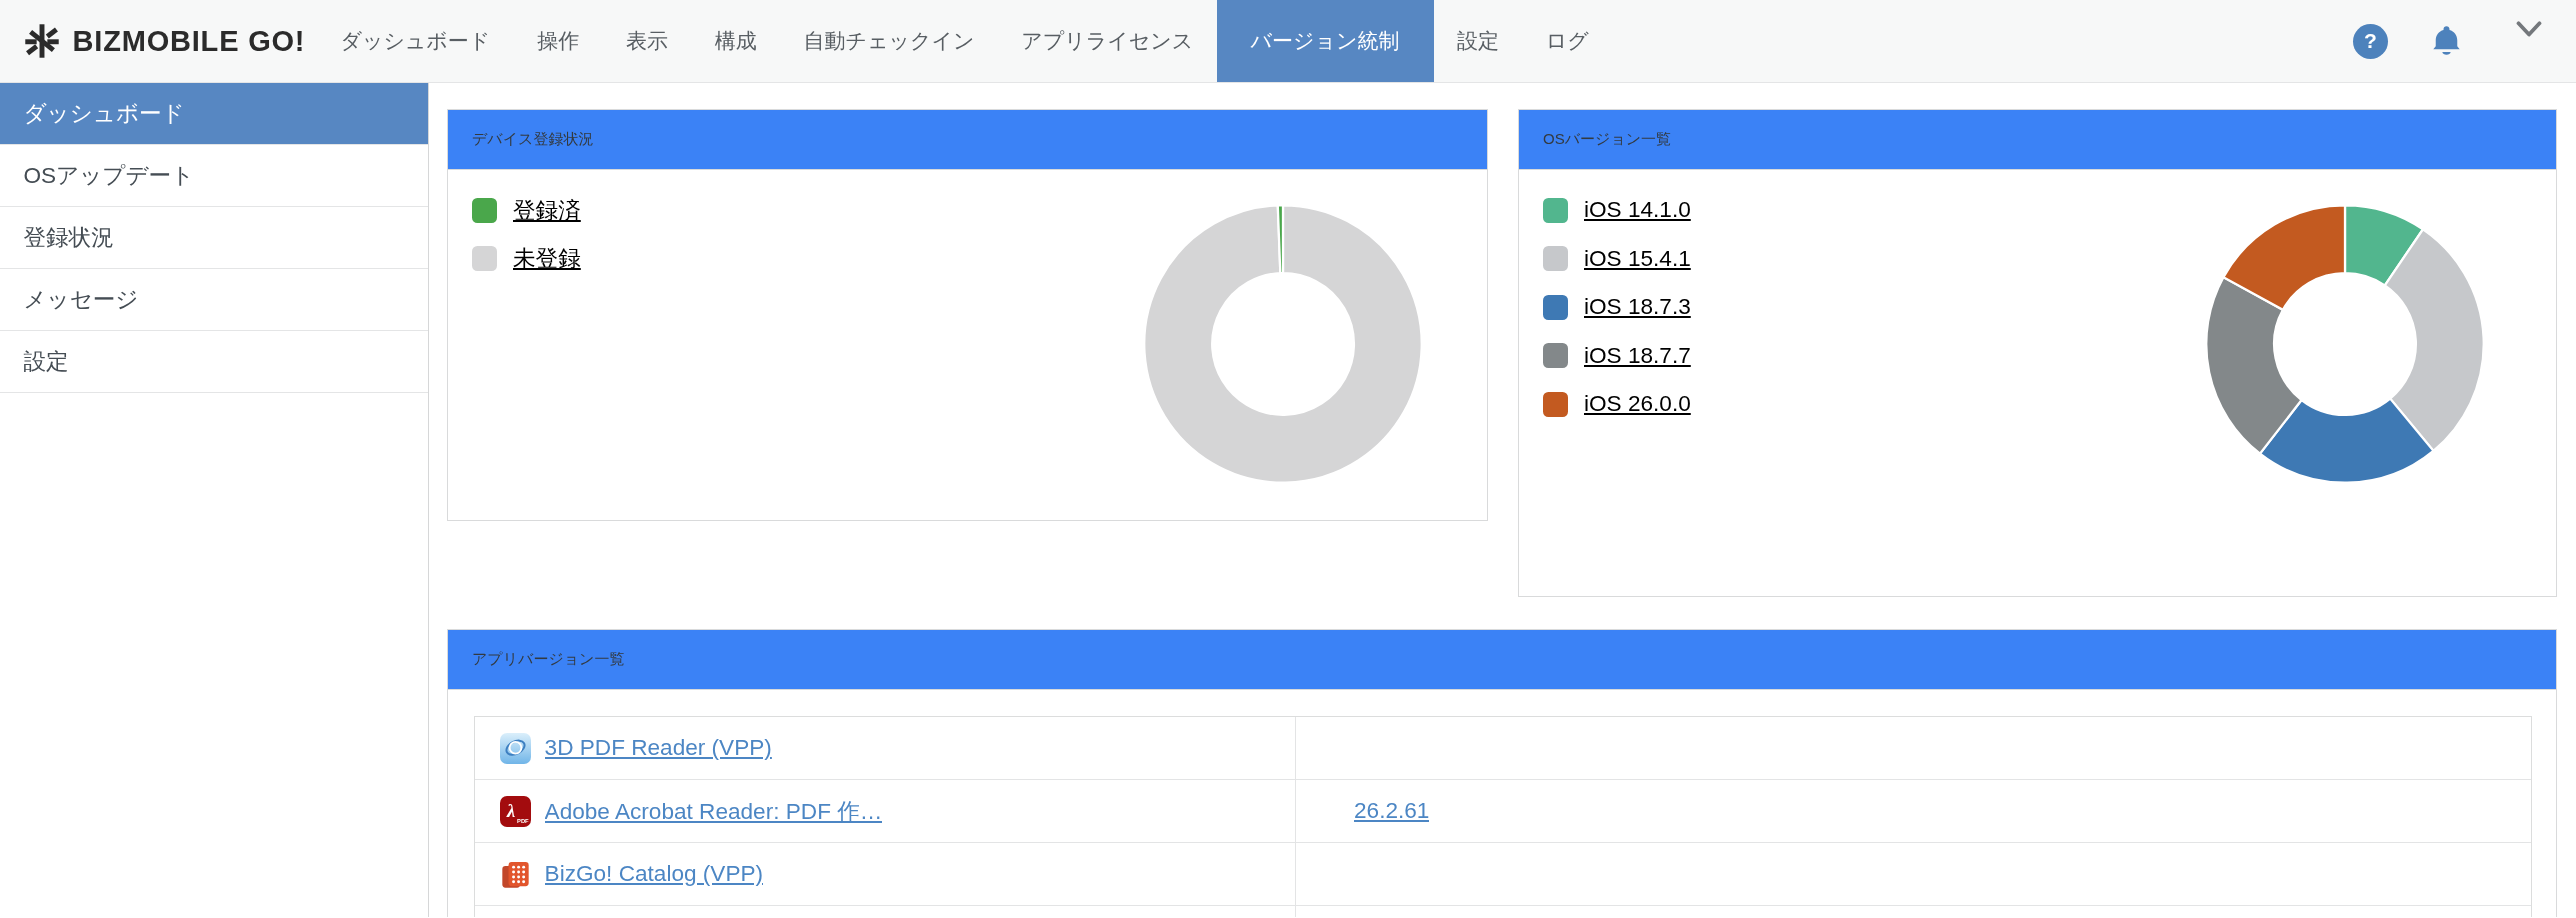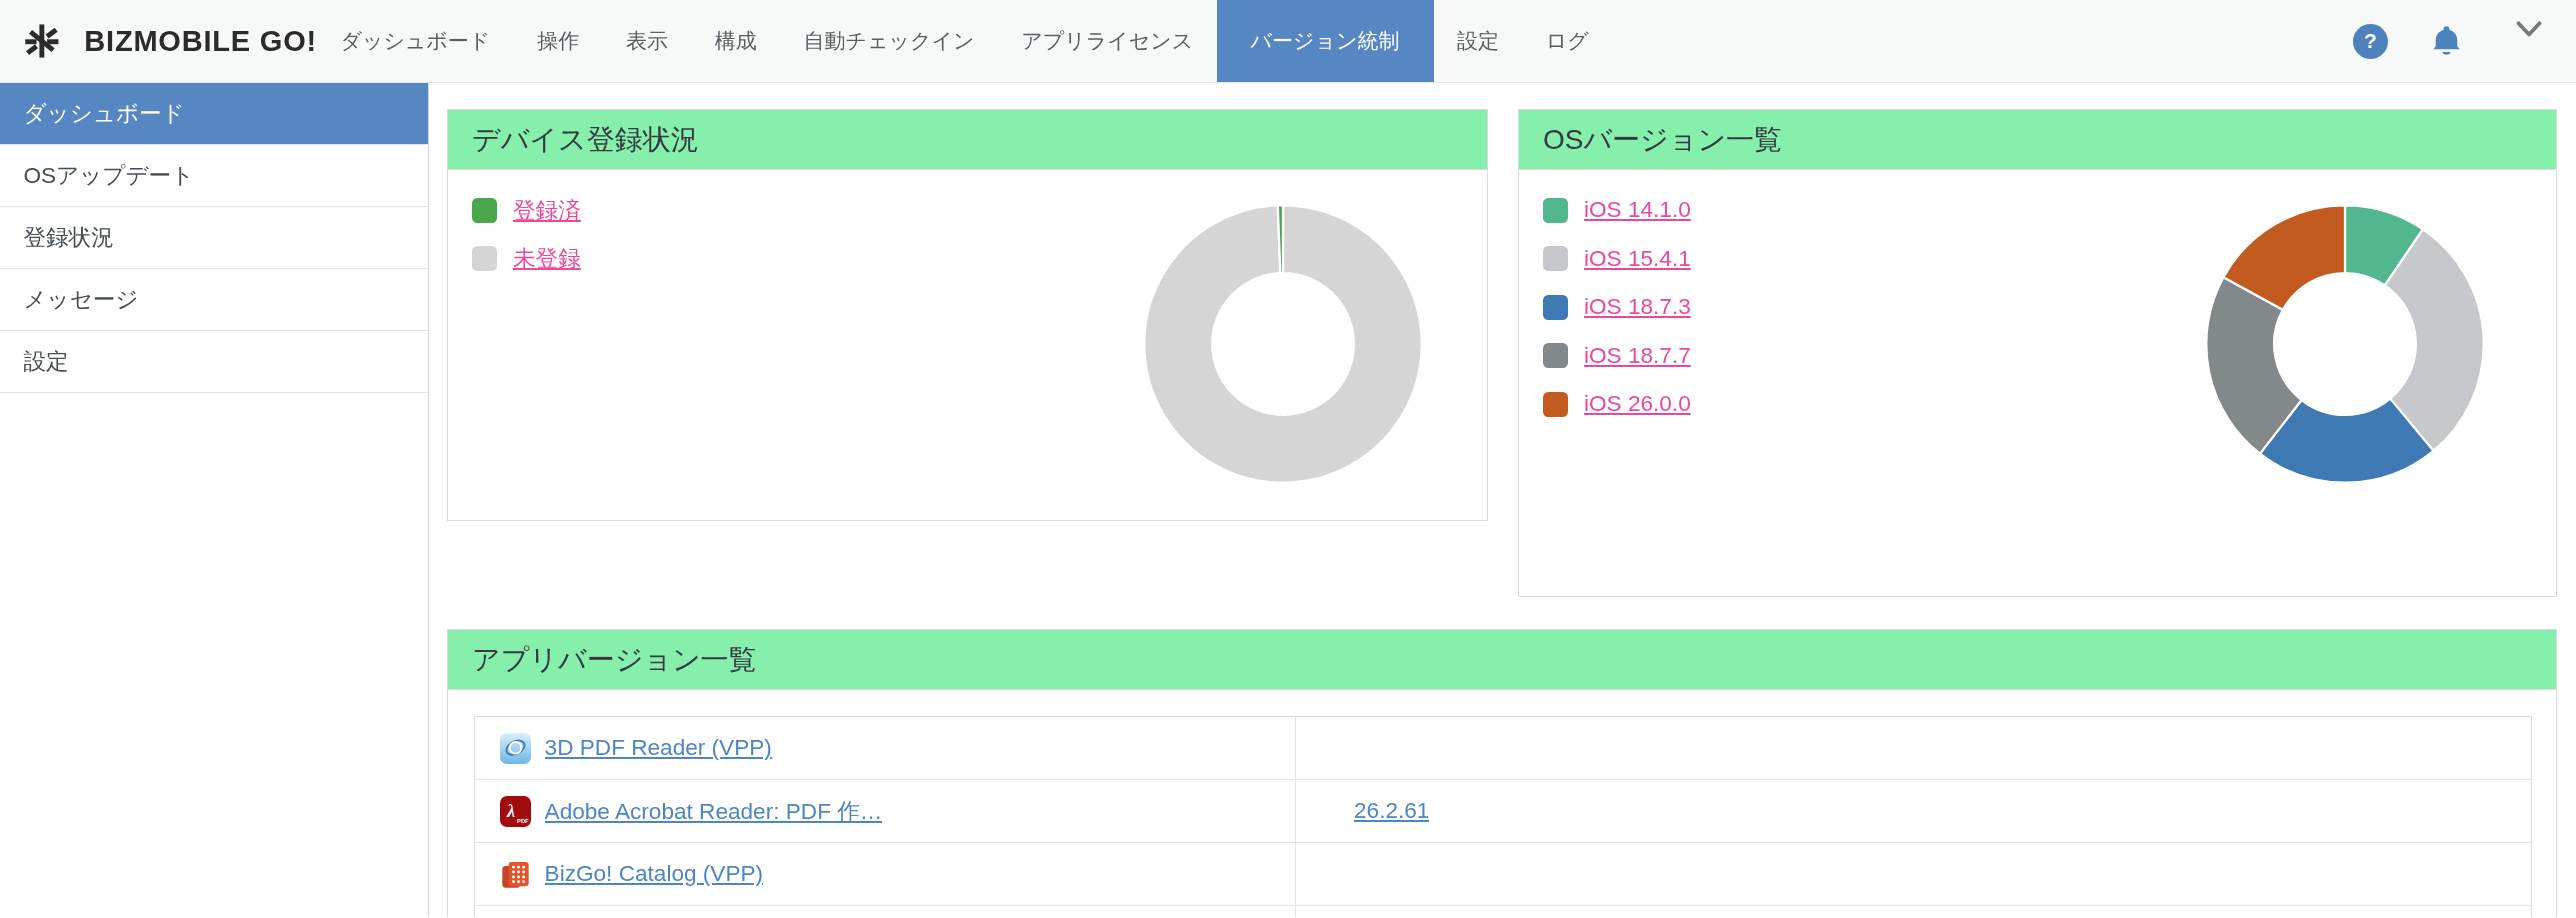--- a/index.html
+++ b/index.html
@@ -2,21 +2,21 @@
 <html style="font-size:12px"><head>
 <meta charset="utf-8">
 <style>
   * { box-sizing: border-box; }
   html, body { margin:0; padding:0; width:2576px; height:918px; overflow:hidden;
     font-family:"Liberation Sans","DejaVu Sans",sans-serif; background:#ffffff; }
 
   
   .topnav { height:83px; background:#f7f8f8; border-bottom:1.5px solid #e4e5e6;
     display:flex; align-items:stretch; }
-  .logo { display:flex; align-items:center; padding-left:22.6px; width:317px; flex:none;gap:12px; }
+  .logo { display:flex; align-items:center; padding-left:22.6px; width:317px; flex:none; }
   .logo-mark { width:38px; height:38px; margin-right:12px; }
   .logo-text { font-size:29px; font-weight:bold; color:#2b2b2b; letter-spacing:0.8px; white-space:nowrap; }
   .nav-items { display:flex; align-items:stretch; }
   .nav-item { display:flex; align-items:center; padding:0 23.4px; font-size:21px;
     color:#585e63; cursor:pointer; white-space:nowrap; }
   .nav-item.active { background:#5787c2; color:#ffffff; padding:0 34px; }
   .topnav-right { margin-left:auto; display:flex; align-items:center; padding-right:32px; }
   .help-btn { width:35px; height:35px; border-radius:50%; background:#4d82bc; color:#fff;
     font-size:21px; font-weight:bold; display:flex; align-items:center; justify-content:center; cursor:pointer; }
   .bell-btn { width:35px; height:38px; margin-left:41px; cursor:pointer; }
@@ -29,28 +29,28 @@
     padding-left:23.4px; font-size:22.6px; color:#454d54; cursor:pointer; }
   .side-item.active { background:#5787c2; color:#ffffff; }
   .main { flex:1; overflow:hidden; }
 
   
   .panels-row { display:flex; gap:30px; margin:26px 19px 0 18px; }
   .panel { border:1.5px solid #d9dadb; background:#fff; }
   .panel--device { width:1041px; height:412px; flex:none; }
   .panel--os { flex:1; height:488px; }
   .panel--apps { margin:32px 19px 0 18px; height:483px; }
-  .panel-header { height:60px; background:#86efac; border-bottom:1.5px solid #d9dadb;
-    display:flex; align-items:center; padding:0 24px; font-size:28px; color:#333a40; }
+  .panel-header { height:60px; background:#3b82f6; border-bottom:1.5px solid #d9dadb;
+    display:flex; align-items:center; padding:0 24px; font-size:15px; color:#333a40; }
   .panel-body { position:relative; height:350px; }
 
   .legend { position:absolute; left:24px; top:27px; }
   .legend-item { display:flex; align-items:center; height:26px; margin-bottom:22.6px; }
   .legend-swatch { width:25px; height:25px; border-radius:5.3px; margin-right:16px; flex:none; }
-  .legend-label { font-size:22.6px; color:#ec4899; text-decoration:underline; cursor:pointer; white-space:nowrap; }
+  .legend-label { font-size:22.6px; color:#000000; text-decoration:underline; cursor:pointer; white-space:nowrap; }
 
   .donut { position:absolute; top:33px; width:282px; height:282px; }
   .donut svg { width:100%; height:100%; display:block; }
   #donut-device { left:694px; }
   #donut-os { left:685px; }
 
   
   .app-table { margin:26px 24px 0 26px; border:1.5px solid #dcdddd; }
   .app-row { display:flex; align-items:stretch; height:63px; border-bottom:1.5px solid #e3e4e5;gap:34px; }
   .app-row:last-child { border-bottom:none; }

